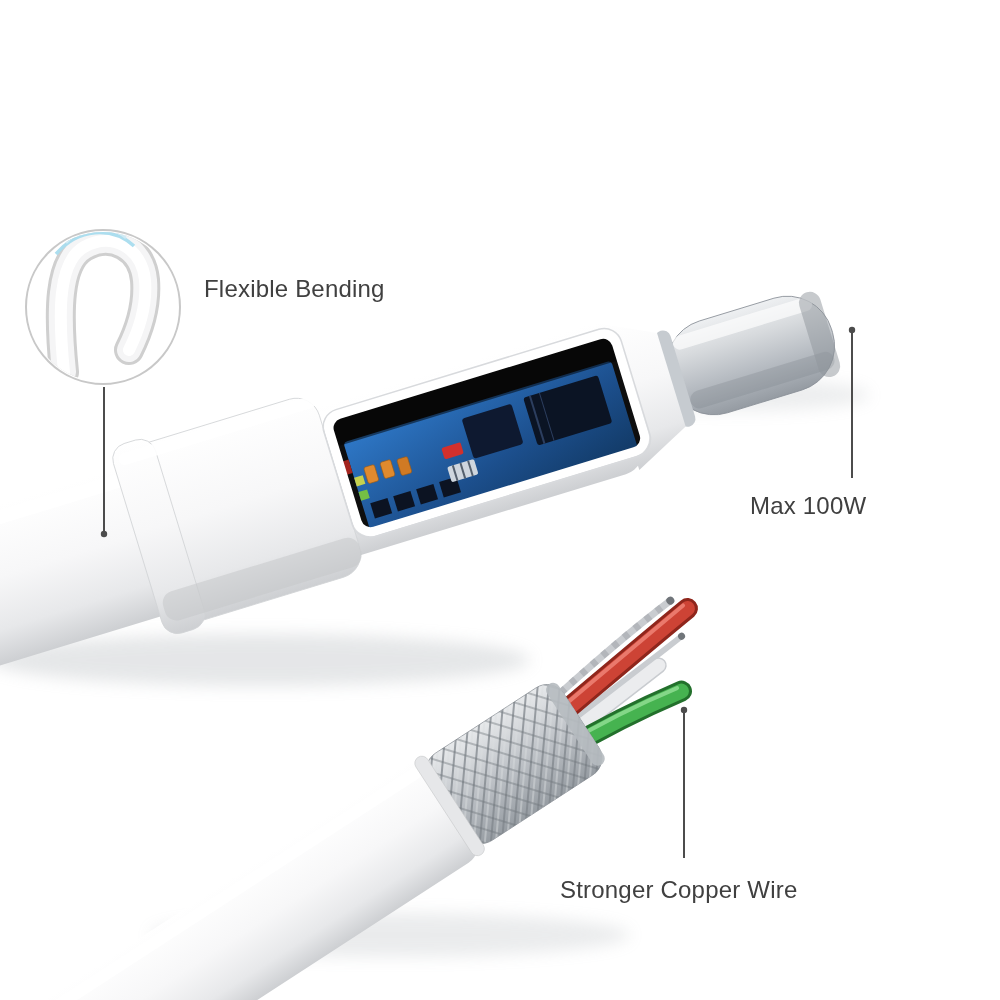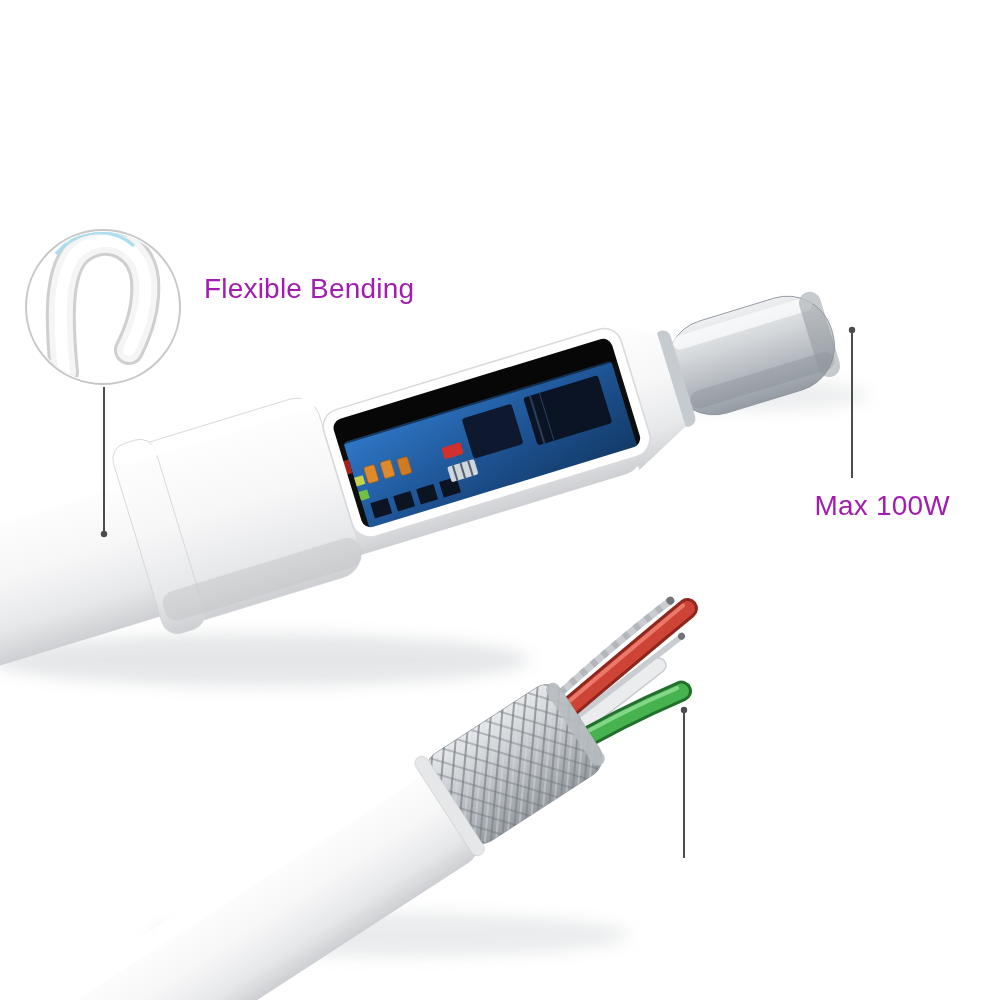--- a/index.html
+++ b/index.html
@@ -1,24 +1,24 @@
 <!DOCTYPE html>
 <html><head>
 <meta charset="utf-8">
 <style>
   html,body{margin:0;padding:0;background:#ffffff;}
   .stage{
     position:relative;width:1000px;height:1000px;background:#ffffff;
     overflow:hidden;font-family:"Liberation Sans",sans-serif;
   }
   .label{
-    position:absolute;color:#a21caf;font-size:28px;line-height:33px;
+    position:absolute;color:#404040;font-size:24px;line-height:33px;
     letter-spacing:.2px;white-space:nowrap;
   }
-  .label.center{text-align:right;white-space:normal;}
+  .label.center{text-align:left;white-space:normal;}
   svg{position:absolute;left:0;top:0;}
 </style>
 </head>
 <body>
 
 <div class="stage">
 
   <svg width="1000" height="1000" viewBox="0 0 1000 1000">
     <defs>
       <linearGradient id="gradCable" x1="0" y1="0" x2="0" y2="1">
@@ -173,14 +173,15 @@
     <circle cx="852" cy="330" r="3.2" fill="#4c4c4c"></circle>
     <circle cx="684" cy="710" r="3.2" fill="#4c4c4c"></circle>
   </svg>
 
   <div class="label" style="left:204px;top:272px;">Flexible Bending</div>
 
   <div class="label center" style="left:750px;top:489px;width:200px;">
     <div>Max 100W</div>
   </div>
 
+  <div class="label center" style="left:560px;top:873px;width:260px;">Stronger Copper Wire</div>
 
 </div>
 
 </body></html>

